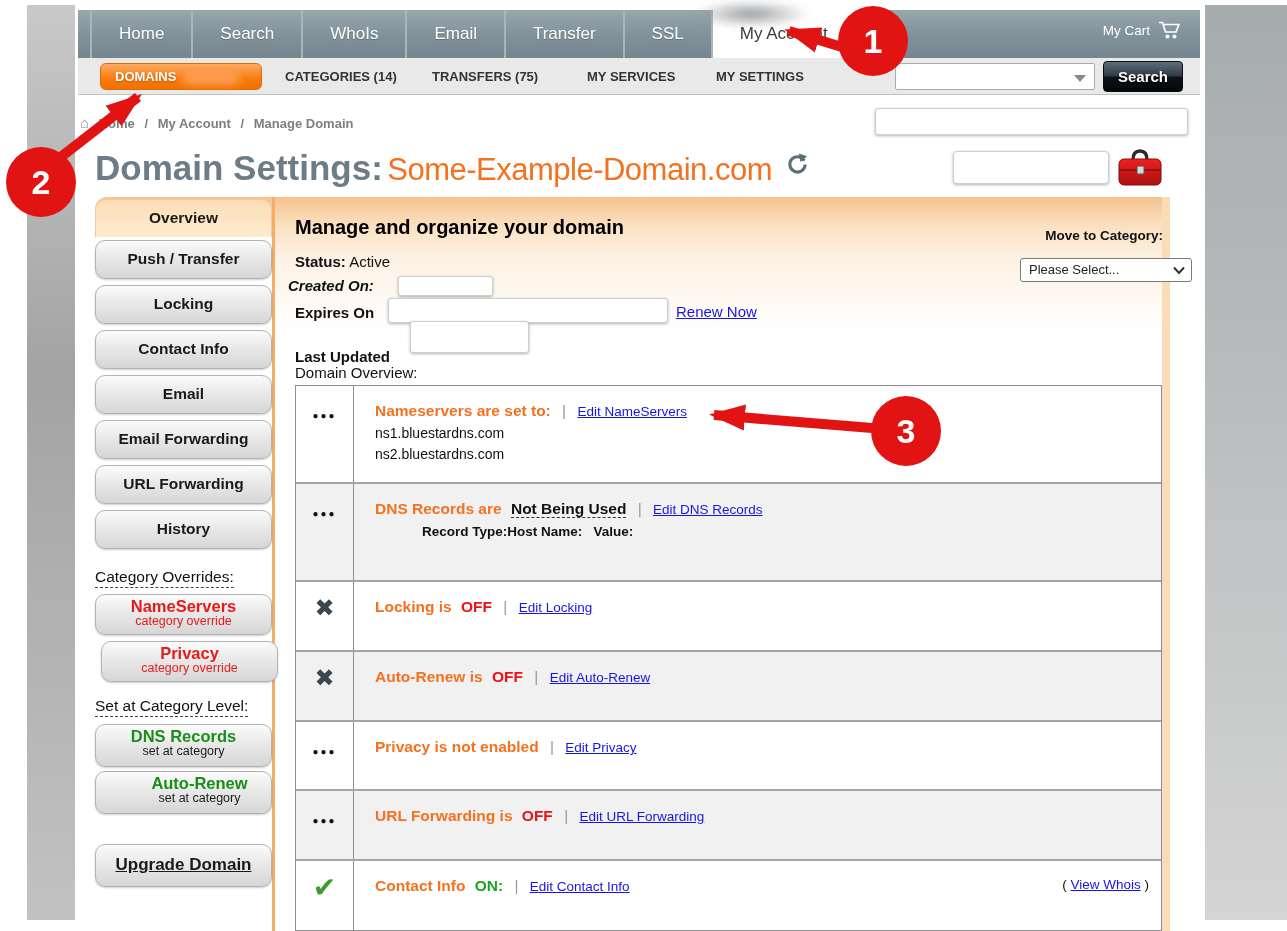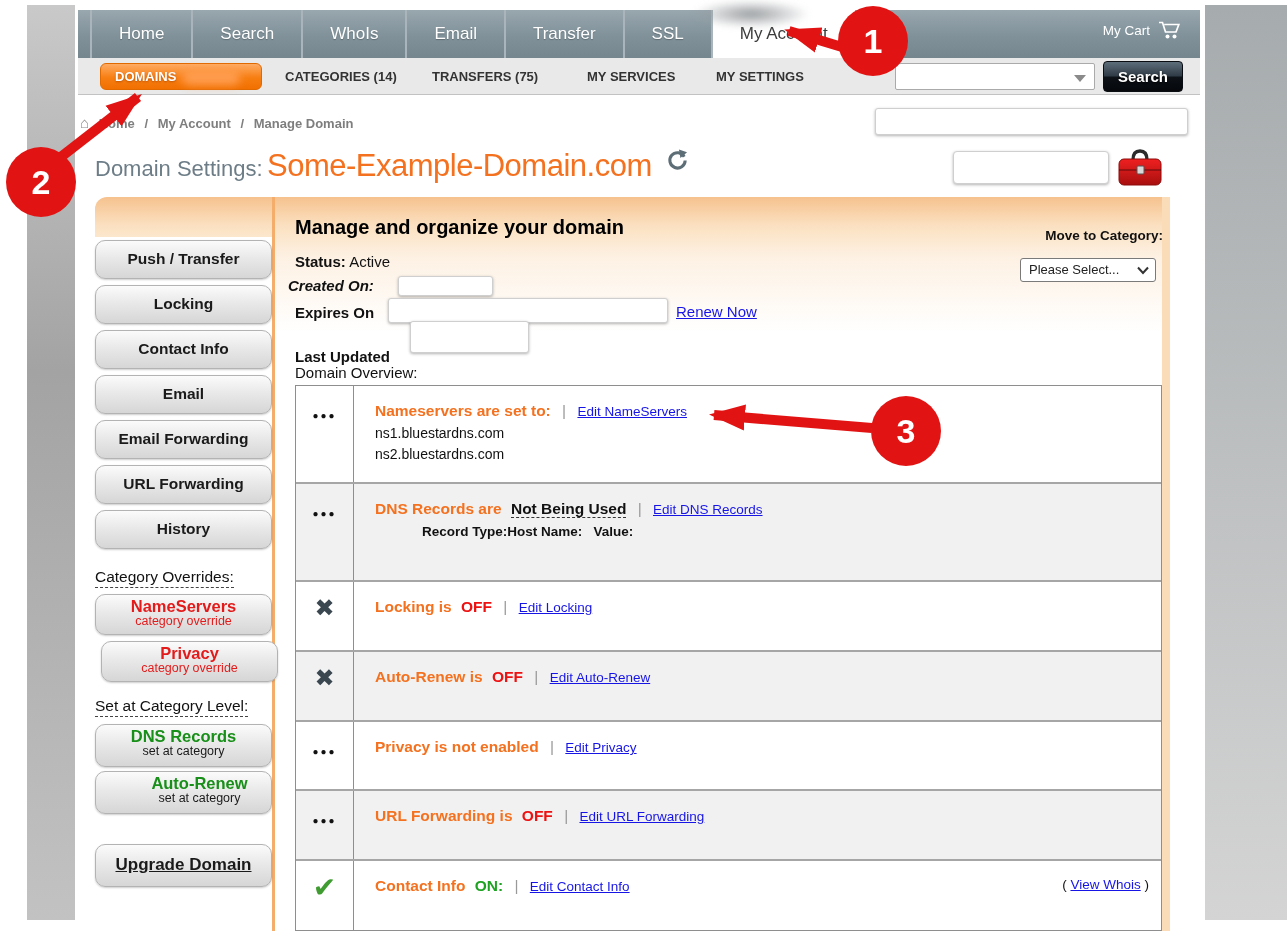--- a/index.html
+++ b/index.html
@@ -43,21 +43,21 @@
             background:linear-gradient(180deg,#5d6e7a 0%,#2f3b46 48%,#0d1218 52%,#05070b 100%);
             border:1px solid #0a0e12; color:#fff; font-weight:bold; font-size:15px; text-align:center;
             line-height:29px; text-shadow:0 1px 2px #000; cursor:pointer; }
 
   
   .breadcrumb { left:80px; top:114px; font-size:13px; font-weight:bold; color:#7e7e7e; z-index:3; }
   .breadcrumb .home-glyph { color:#8a8a8a; font-size:15px; margin-right:6px; }
   .breadcrumb span { cursor:pointer; }
   .breadcrumb .sep { margin:0 6px; cursor:default; }
   .titlebar { left:95px; top:148px; z-index:3; white-space:nowrap; }
-  .title-prefix { font-size:22px; color:#6d7d87; }
+  .title-prefix { font-size:35px; color:#6d7d87;font-weight:bold; }
   .title-domain { font-size:31px; color:#f4711f; letter-spacing:-0.5px; }
   .refresh-ic { display:inline-block; margin-left:10px; vertical-align:4px; cursor:pointer; }
 
   
   .wbox { background:#fff; border:1px solid #cfcfcf; border-radius:3px; box-shadow:0 1px 3px rgba(0,0,0,.3); z-index:4; }
 
   
   .toolbox { left:1117px; top:147px; width:46px; height:40px; z-index:4; cursor:pointer; }
 
   
@@ -78,21 +78,21 @@
           border-radius:10px 10px 0 0; height:38px; box-shadow:none; }
   .side-label { left:95px; font-size:15.5px; color:#111; z-index:3; }
   .side-label span { border-bottom:1px dashed #444; padding-bottom:2px; }
   .red-t { color:#e31b1b; } .green-t { color:#188f18; }
 
   
   .h2 { left:295px; top:216px; font-size:20px; font-weight:bold; color:#000; z-index:3; }
   .line15 { font-size:15px; color:#111; z-index:3; }
   .b { font-weight:bold; }
   .move-label { right:124px; top:228px; font-size:13.5px; font-weight:bold; color:#111; z-index:3; }
-  .select { left:1020px; top:258px; width:136px; height:24px; background:#fff; border:1px solid #7a7a7a;
+  .select { left:1020px; top:258px; width:172px; height:24px; background:#fff; border:1px solid #7a7a7a;
             border-radius:3px; font-size:13px; color:#222; line-height:22px; padding-left:8px; cursor:pointer; z-index:3; }
   .select svg { position:absolute; right:6px; top:7px; }
   a.lnk { color:#1715e6; text-decoration:underline; cursor:pointer; }
 
   
   .ov-table { left:295px; top:385px; width:867px; height:546px; border:1px solid #8e8e8e; background:#fff; z-index:3; overflow:hidden; }
   .ov-row { position:relative; border-bottom:2px solid #a6a6a6; background:#fff; }
   .ov-row.alt { background:#f1f1f1; }
   .ov-row:last-child { border-bottom:none; }
   .icon-cell { position:absolute; left:0; top:0; bottom:0; width:58px; border-right:1px solid #8e8e8e; text-align:center; }
@@ -190,20 +190,23 @@
       <line x1="2" y1="23" x2="44" y2="23" stroke="rgba(0,0,0,.28)" stroke-width="2"></line>
       <rect x="20" y="19" width="7" height="8" rx="1" fill="#d8d8d8" stroke="#555"></rect>
     </svg>
   </div>
 
   <div class="abs panel"></div>
   <div class="abs sidebar-cover"></div>
   <div class="abs panel-line-left"></div>
   <div class="abs panel-band-right"></div>
 
+  <div class="abs side-btn active" style="top:199px">
+      <span class="l1">Overview</span>
+    </div>
   <div class="abs side-btn" style="top:240px">
       <span class="l1">Push / Transfer</span>
     </div>
   <div class="abs side-btn" style="top:285px">
       <span class="l1">Locking</span>
     </div>
   <div class="abs side-btn" style="top:330px">
       <span class="l1">Contact Info</span>
     </div>
   <div class="abs side-btn" style="top:375px">

